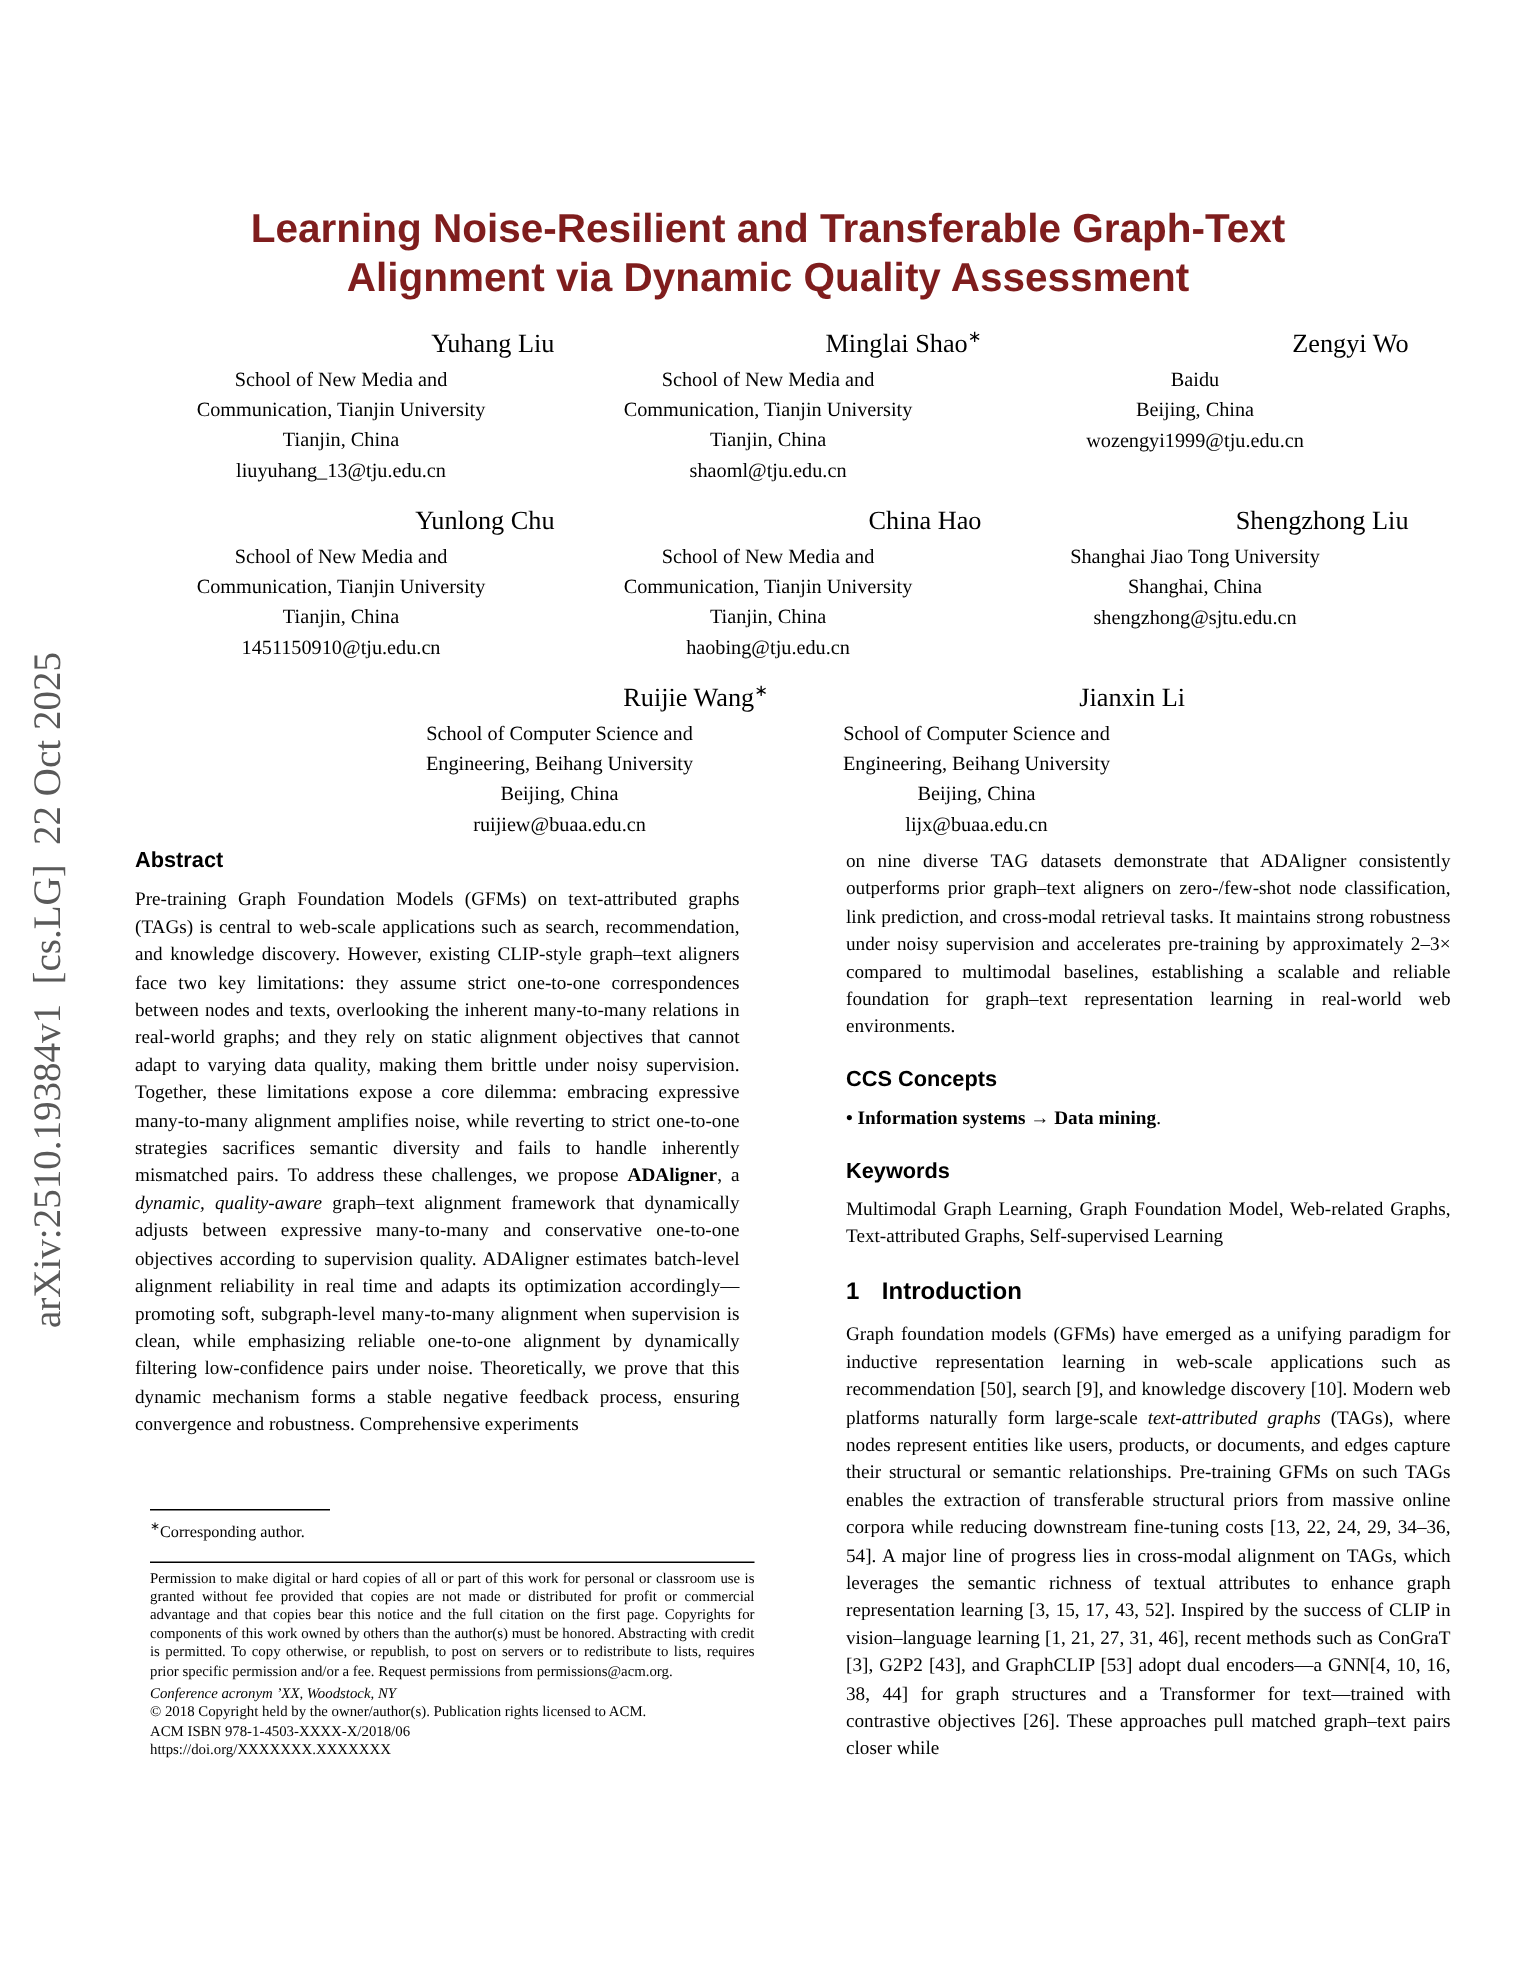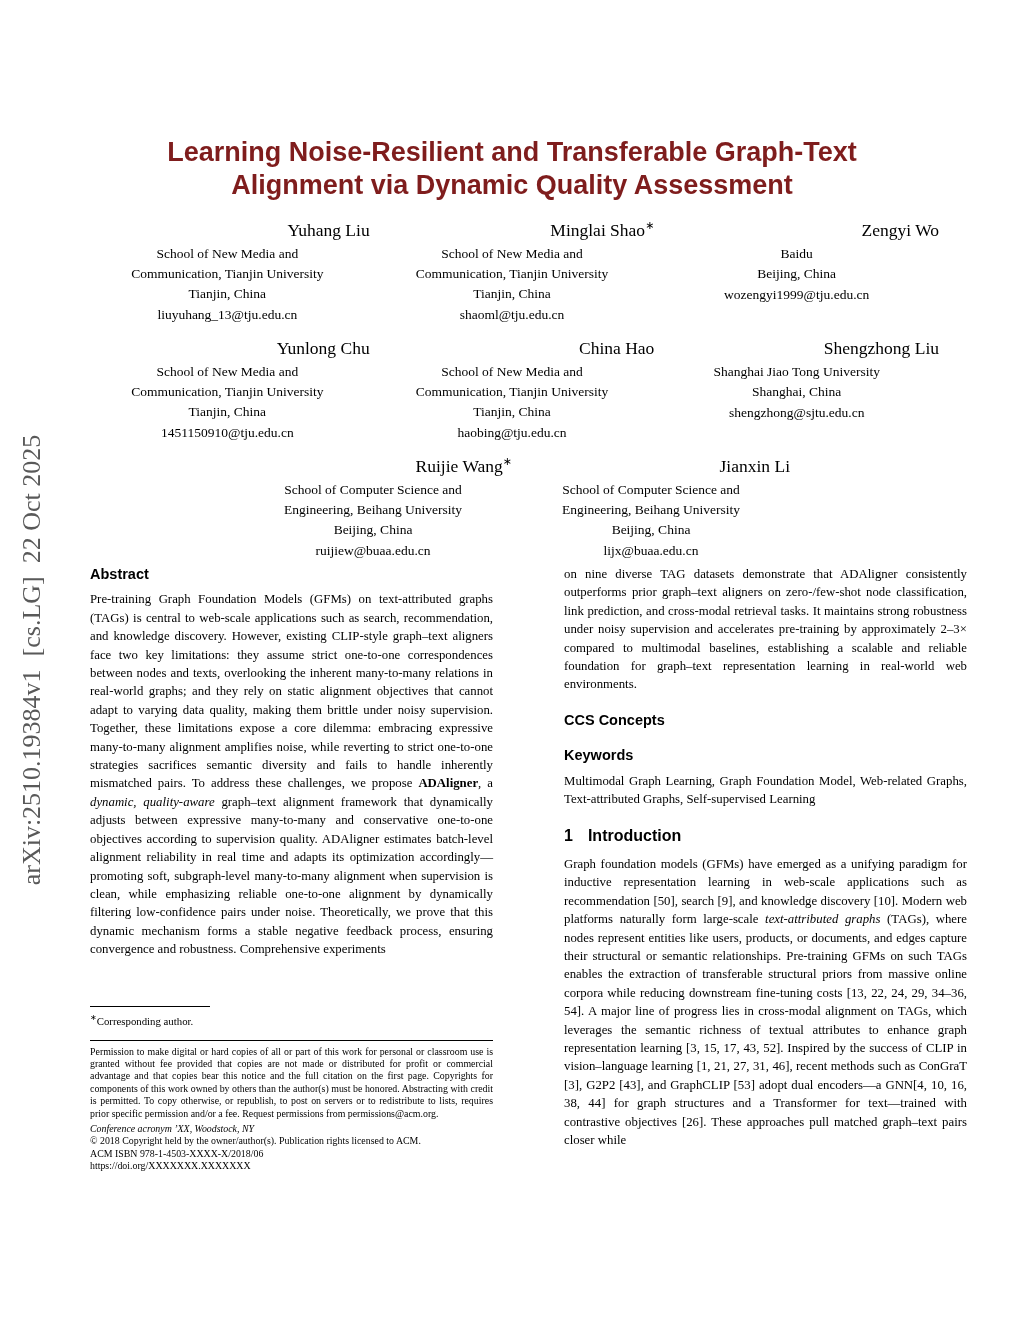--- a/index.html
+++ b/index.html
@@ -72,21 +72,21 @@
   }
   h2.sec-gap { margin-top: 17px; }
   h2.intro-h {
     font-size: 16px;
     margin-top: 19px;
     margin-bottom: 9px;
   }
   .secnum { margin-right: 15px; }
   .footnotes {
     position: absolute;
-    left: 90px;
+    left: 100px;
     top: 1006px;
     width: 403px;
   }
   .fnrule { width: 120px; border-top: 1px solid #000; margin-bottom: 4px; }
   .fn { font-size: 10.8px; line-height: 14px; margin-bottom: 12px; text-align: left; }
   .fn sup { font-size: 8px; }
   .permrule { width: 100%; border-top: 1px solid #000; margin-bottom: 5px; }
   .perm { font-size: 9.9px; line-height: 12.4px; text-align: justify; }
   .permline { font-size: 9.9px; line-height: 12.4px; text-align: left; }
   .italic { font-style: italic; }
@@ -176,19 +176,20 @@
     <p class="perm">Permission to make digital or hard copies of all or part of this work for personal or classroom use is granted without fee provided that copies are not made or distributed for profit or commercial advantage and that copies bear this notice and the full citation on the first page. Copyrights for components of this work owned by others than the author(s) must be honored. Abstracting with credit is permitted. To copy otherwise, or republish, to post on servers or to redistribute to lists, requires prior specific permission and/or a fee. Request permissions from permissions@acm.org.</p>
     <p class="permline italic perm-gap">Conference acronym ’XX, Woodstock, NY</p>
     <p class="permline">© 2018 Copyright held by the owner/author(s). Publication rights licensed to ACM.</p>
     <p class="permline">ACM ISBN 978-1-4503-XXXX-X/2018/06</p>
     <p class="permline">https://doi.org/XXXXXXX.XXXXXXX</p>
   </div>
 
   <div class="col col-right">
     <p>on nine diverse TAG datasets demonstrate that ADAligner consistently outperforms prior graph–text aligners on zero-/few-shot node classification, link prediction, and cross-modal retrieval tasks. It maintains strong robustness under noisy supervision and accelerates pre-training by approximately 2–3× compared to multimodal baselines, establishing a scalable and reliable foundation for graph–text representation learning in real-world web environments.</p>
     <h2 class="sec sec-gap">CCS Concepts</h2>
+    <p><span style="font-weight: bold;">• Information systems → Data mining</span><span>.</span></p>
     <h2 class="sec sec-gap">Keywords</h2>
     <p>Multimodal Graph Learning, Graph Foundation Model, Web-related Graphs, Text-attributed Graphs, Self-supervised Learning</p>
     <h2 class="sec intro-h"><span class="secnum">1</span><span>Introduction</span></h2>
     <p><span>Graph foundation models (GFMs) have emerged as a unifying paradigm for inductive representation learning in web-scale applications such as recommendation [50], search [9], and knowledge discovery [10]. Modern web platforms naturally form large-scale </span><span style="font-style: italic;">text-attributed graphs</span><span> (TAGs), where nodes represent entities like users, products, or documents, and edges capture their structural or semantic relationships. Pre-training GFMs on such TAGs enables the extraction of transferable structural priors from massive online corpora while reducing downstream fine-tuning costs [13, 22, 24, 29, 34–36, 54]. A major line of progress lies in cross-modal alignment on TAGs, which leverages the semantic richness of textual attributes to enhance graph representation learning [3, 15, 17, 43, 52]. Inspired by the success of CLIP in vision–language learning [1, 21, 27, 31, 46], recent methods such as ConGraT [3], G2P2 [43], and GraphCLIP [53] adopt dual encoders—a GNN[4, 10, 16, 38, 44] for graph structures and a Transformer for text—trained with contrastive objectives [26]. These approaches pull matched graph–text pairs closer while</span></p>
   </div>
 
 </div>
 
 </body></html>

